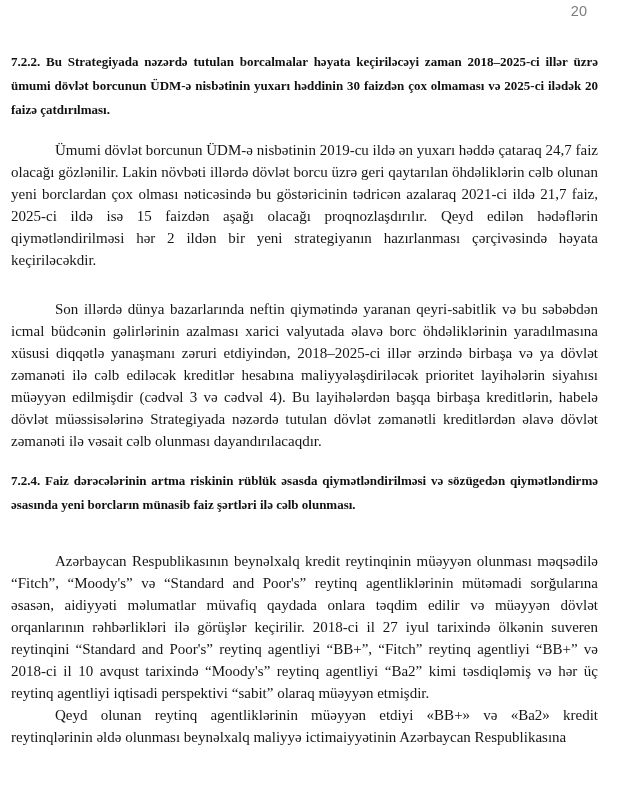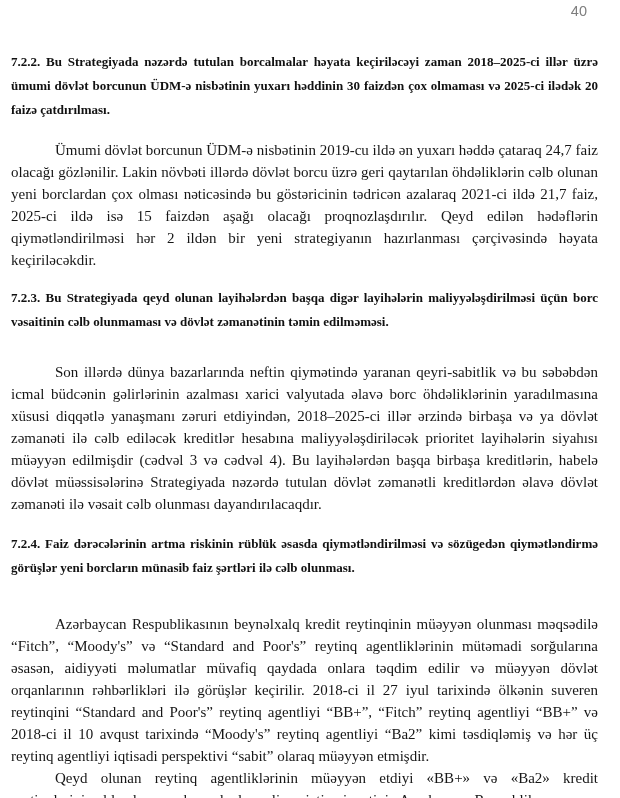--- a/index.html
+++ b/index.html
@@ -48,31 +48,30 @@
   .p-722 { margin-top: 17px; }
   .h-723 { margin-top: 15px; }
   .p-723 { margin-top: 27px; }
   .h-724 { margin-top: 17px; }
   .p-724a { margin-top: 33px; }
   .p-724b { margin-top: 0; }
 </style>
 </head>
 <body>
 
-<div class="page-number">40</div>
+<div class="page-number">20</div>
 
 <div class="content">
 
   <div class="doc-heading h-722">7.2.2. Bu Strategiyada nəzərdə tutulan borcalmalar həyata keçiriləcəyi zaman 2018–2025-ci illər üzrə ümumi dövlət borcunun ÜDM-ə nisbətinin yuxarı həddinin 30 faizdən çox olmaması və 2025-ci ilədək 20 faizə çatdırılması.</div>
 
   <p class="doc-paragraph p-722">Ümumi dövlət borcunun ÜDM-ə nisbətinin 2019-cu ildə ən yuxarı həddə çataraq 24,7 faiz olacağı gözlənilir. Lakin növbəti illərdə dövlət borcu üzrə geri qaytarılan öhdəliklərin cəlb olunan yeni borclardan çox olması nəticəsində bu göstəricinin tədricən azalaraq 2021-ci ildə 21,7 faiz, 2025-ci ildə isə 15 faizdən aşağı olacağı proqnozlaşdırılır. Qeyd edilən hədəflərin qiymətləndirilməsi hər 2 ildən bir yeni strategiyanın hazırlanması çərçivəsində həyata keçiriləcəkdir.</p>
 
-  <div class="doc-heading h-723">7.2.3. Bu Strategiyada qeyd olunan layihələrdən başqa digər layihələrin maliyyələşdirilməsi üçün borc vəsaitinin cəlb olunmaması və dövlət zəmanətinin təmin edilməməsi.</div>
 
   <p class="doc-paragraph p-723">Son illərdə dünya bazarlarında neftin qiymətində yaranan qeyri-sabitlik və bu səbəbdən icmal büdcənin gəlirlərinin azalması xarici valyutada əlavə borc öhdəliklərinin yaradılmasına xüsusi diqqətlə yanaşmanı zəruri etdiyindən, 2018–2025-ci illər ərzində birbaşa və ya dövlət zəmanəti ilə cəlb ediləcək kreditlər hesabına maliyyələşdiriləcək prioritet layihələrin siyahısı müəyyən edilmişdir (cədvəl 3 və cədvəl 4). Bu layihələrdən başqa birbaşa kreditlərin, habelə dövlət müəssisələrinə Strategiyada nəzərdə tutulan dövlət zəmanətli kreditlərdən əlavə dövlət zəmanəti ilə vəsait cəlb olunması dayandırılacaqdır.</p>
 
-  <div class="doc-heading h-724">7.2.4. Faiz dərəcələrinin artma riskinin rüblük əsasda qiymətləndirilməsi və sözügedən qiymətləndirmə görüşlər yeni borcların münasib faiz şərtləri ilə cəlb olunması.</div>
+  <div class="doc-heading h-724">7.2.4. Faiz dərəcələrinin artma riskinin rüblük əsasda qiymətləndirilməsi və sözügedən qiymətləndirmə əsasında yeni borcların münasib faiz şərtləri ilə cəlb olunması.</div>
 
   <p class="doc-paragraph p-724a">Azərbaycan Respublikasının beynəlxalq kredit reytinqinin müəyyən olunması məqsədilə “Fitch”, “Moody's” və “Standard and Poor's” reytinq agentliklərinin mütəmadi sorğularına əsasən, aidiyyəti məlumatlar müvafiq qaydada onlara təqdim edilir və müəyyən dövlət orqanlarının rəhbərlikləri ilə görüşlər keçirilir. 2018-ci il 27 iyul tarixində ölkənin suveren reytinqini “Standard and Poor's” reytinq agentliyi “BB+”, “Fitch” reytinq agentliyi “BB+” və 2018-ci il 10 avqust tarixində “Moody's” reytinq agentliyi “Ba2” kimi təsdiqləmiş və hər üç reytinq agentliyi iqtisadi perspektivi “sabit” olaraq müəyyən etmişdir.</p>
 
   <p class="doc-paragraph p-724b">Qeyd olunan reytinq agentliklərinin müəyyən etdiyi «BB+» və «Ba2» kredit reytinqlərinin əldə olunması beynəlxalq maliyyə ictimaiyyətinin Azərbaycan Respublikasına</p>
 
 </div>
 
 </body></html>

